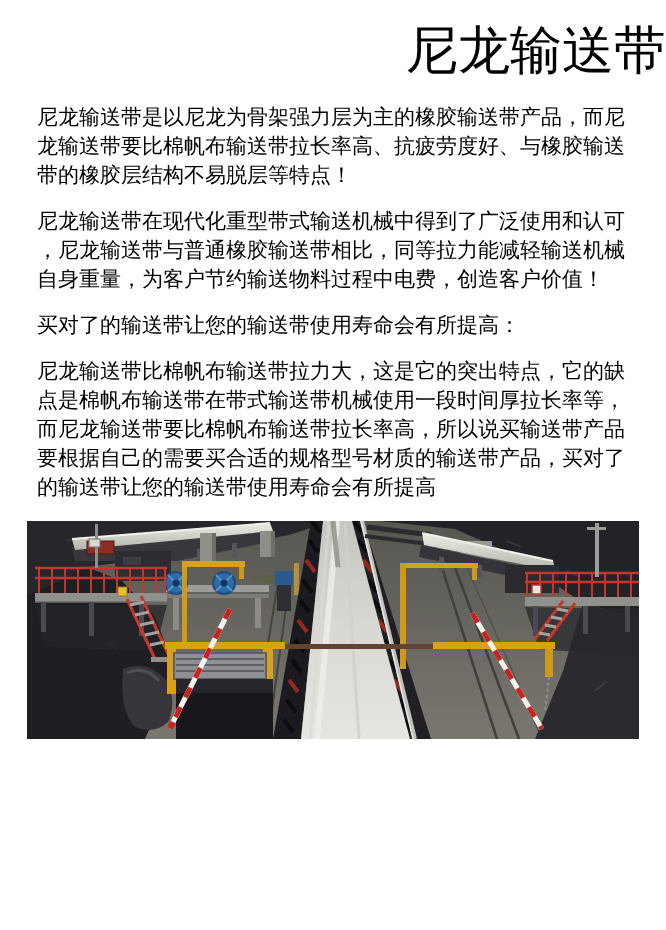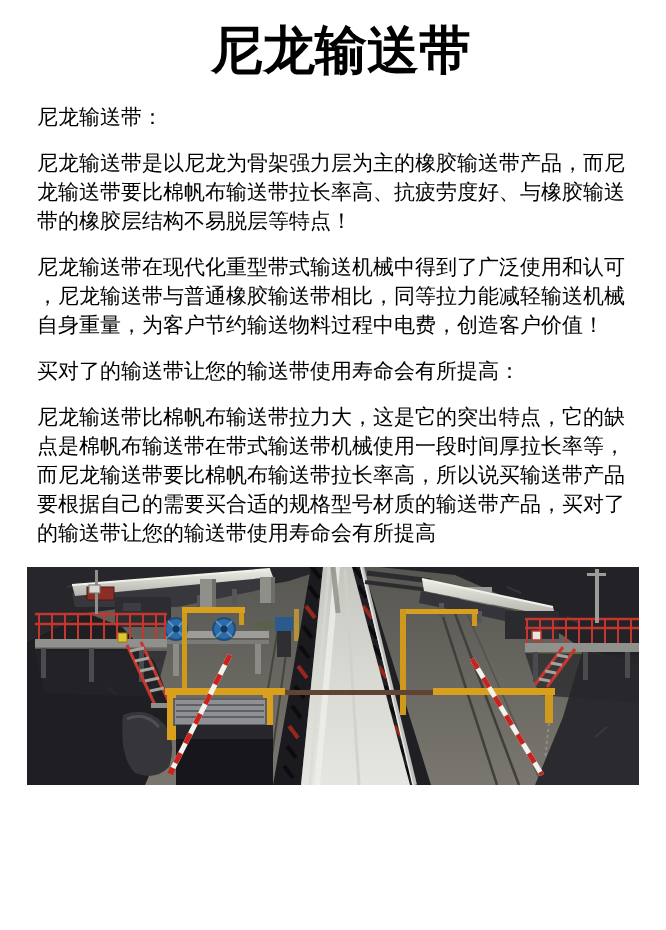--- a/index.html
+++ b/index.html
@@ -4,43 +4,42 @@
 <style>
   html,body{margin:0;padding:0;background:#ffffff;}
   body{
     width:666px;height:930px;overflow:hidden;
     font-family:"Liberation Sans","DejaVu Sans",sans-serif;
     color:#000;
   }
   .page{width:666px;height:930px;background:#fff;}
   h1.title{
     margin:0 0 22px 16px;padding-top:20px;
-    font-size:52px;line-height:60px;font-weight:700;
-    text-align:center;letter-spacing:0;
+    font-size:52px;line-height:60px;font-weight:400;
+    text-align:right;letter-spacing:0;
   }
   .content{
     margin:0 35px 0 37px;width:594px;
     font-size:21px;line-height:29px;
     text-align:left;line-break:anywhere;word-break:break-all;
   }
   .content p{margin:17px 0;}
   figure.photo{
     margin:20px 0 0 27px;padding:0;
     width:612px;height:218px;line-height:0;
   }
 </style>
 </head>
 <body>
 
 <div class="page">
 
   <h1 class="title">尼龙输送带</h1>
 
   <div class="content">
-    <p>尼龙输送带：</p>
     <p>尼龙输送带是以尼龙为骨架强力层为主的橡胶输送带产品，而尼龙输送带要比棉帆布输送带拉长率高、抗疲劳度好、与橡胶输送带的橡胶层结构不易脱层等特点！</p>
     <p>尼龙输送带在现代化重型带式输送机械中得到了广泛使用和认可，尼龙输送带与普通橡胶输送带相比，同等拉力能减轻输送机械自身重量，为客户节约输送物料过程中电费，创造客户价值！</p>
     <p>买对了的输送带让您的输送带使用寿命会有所提高：</p>
     <p>尼龙输送带比棉帆布输送带拉力大，这是它的突出特点，它的缺点是棉帆布输送带在带式输送带机械使用一段时间厚拉长率等，而尼龙输送带要比棉帆布输送带拉长率高，所以说买输送带产品要根据自己的需要买合适的规格型号材质的输送带产品，买对了的输送带让您的输送带使用寿命会有所提高</p>
   </div>
 
   <figure class="photo">
     <svg width="612" height="218" viewBox="0 0 612 218" preserveAspectRatio="none" xmlns="http://www.w3.org/2000/svg">
       <defs>
         <linearGradient id="gGround" x1="0" y1="0" x2="0" y2="1">

